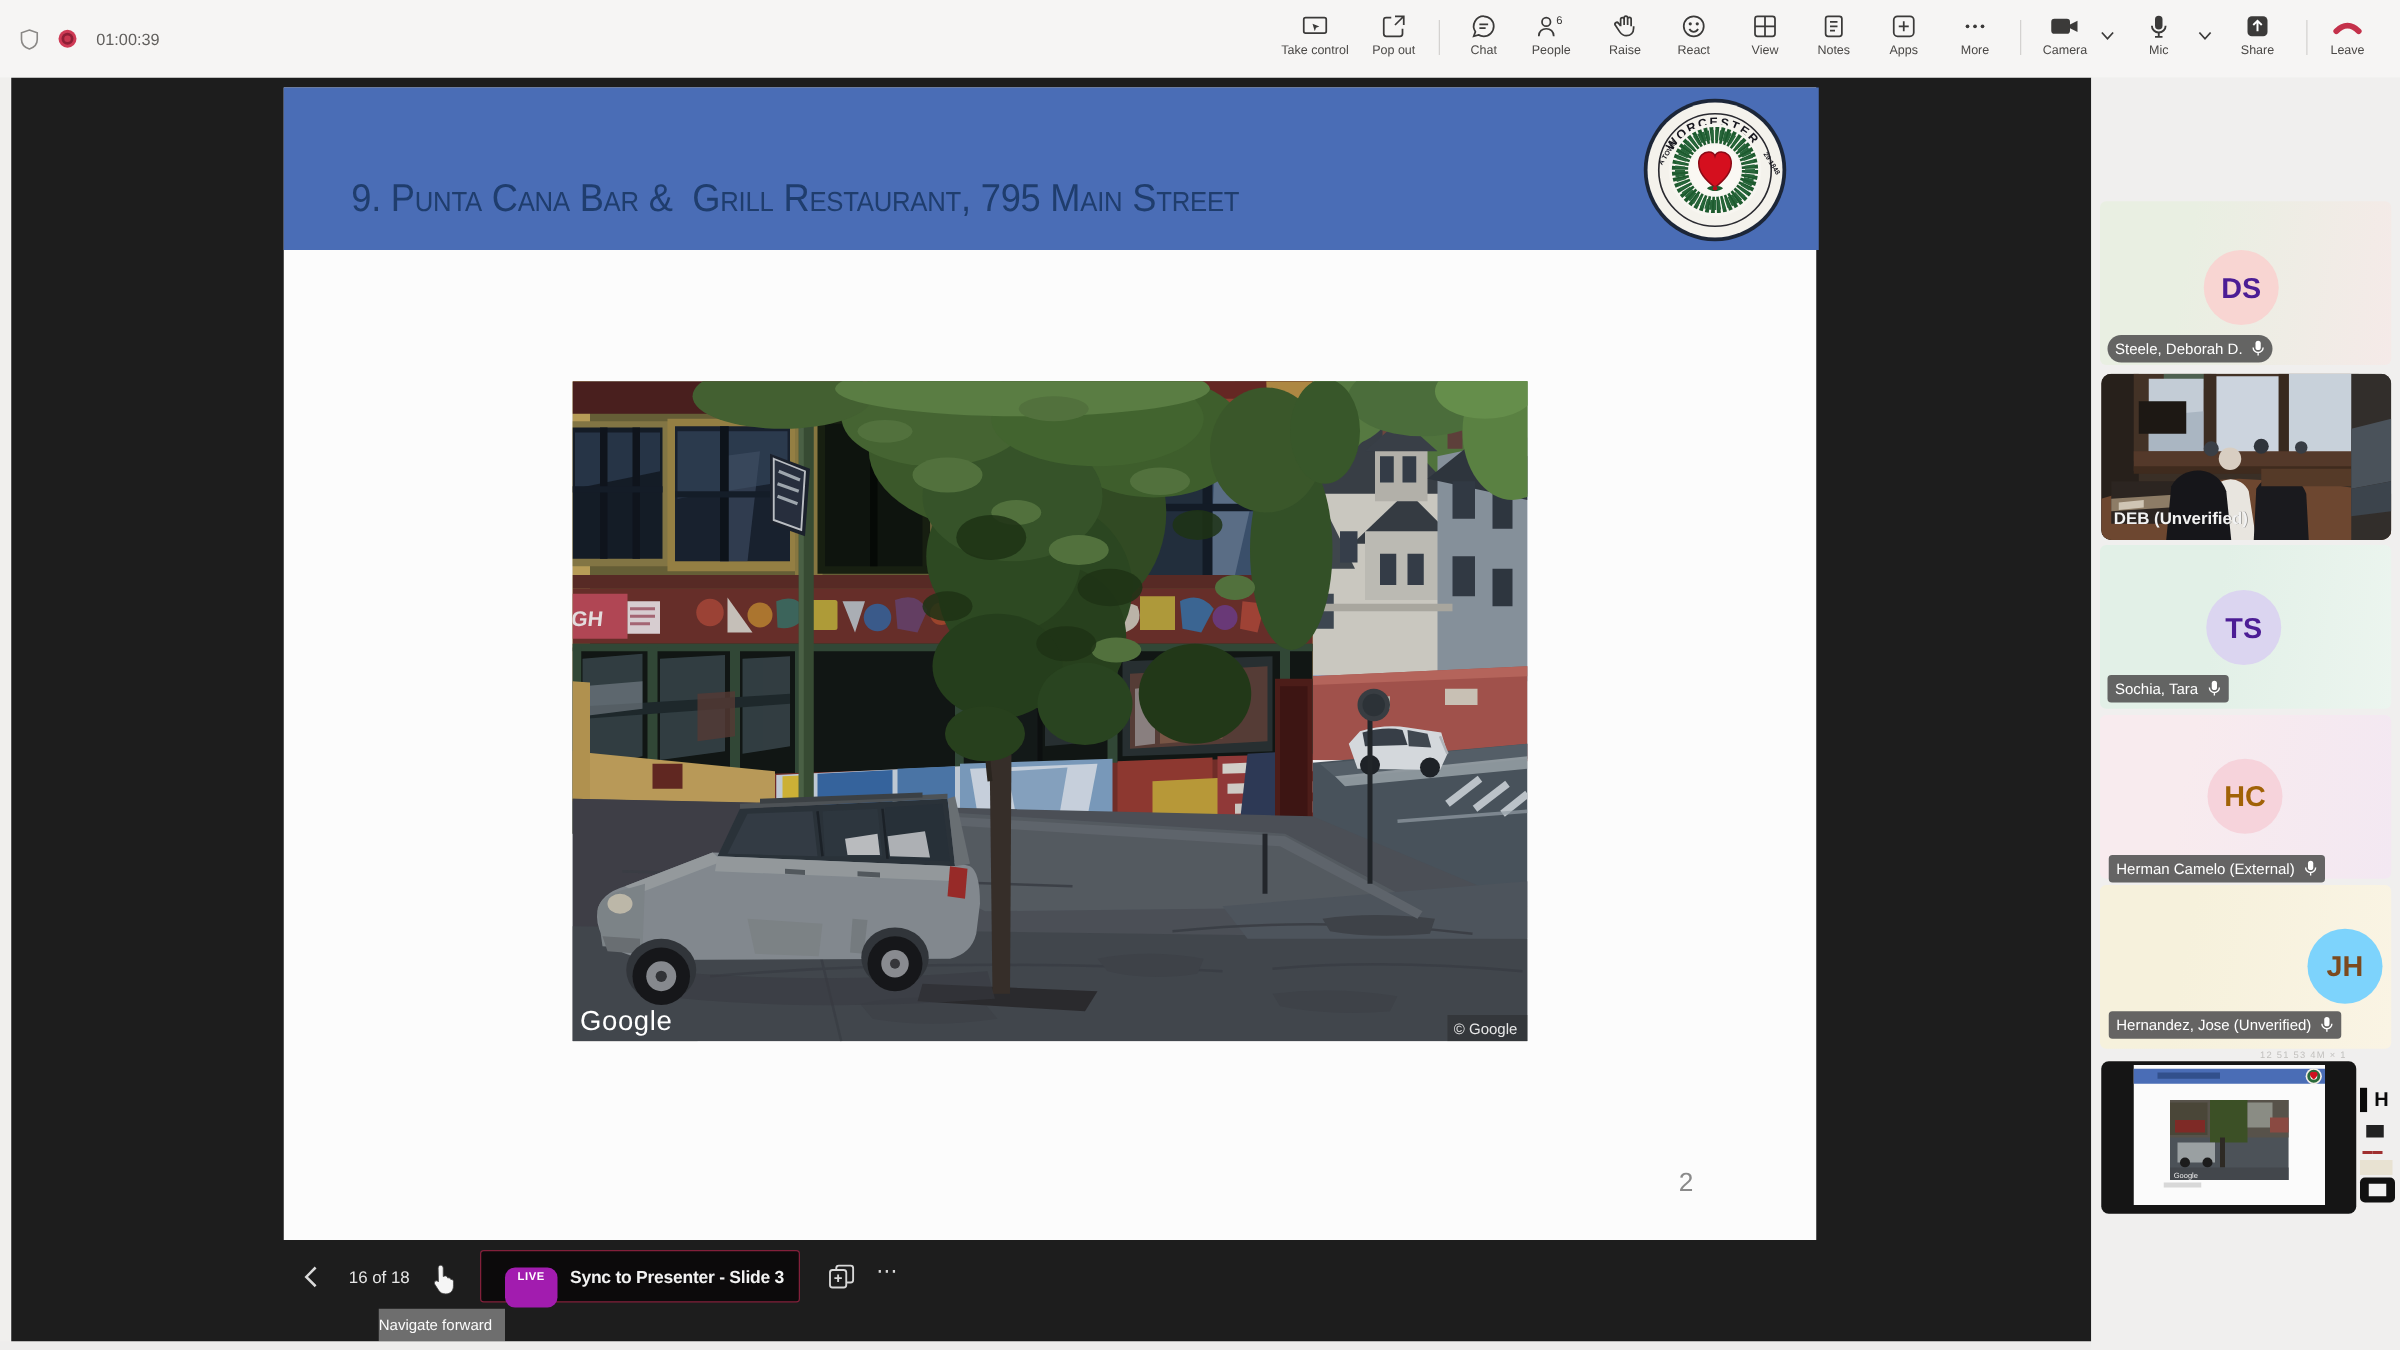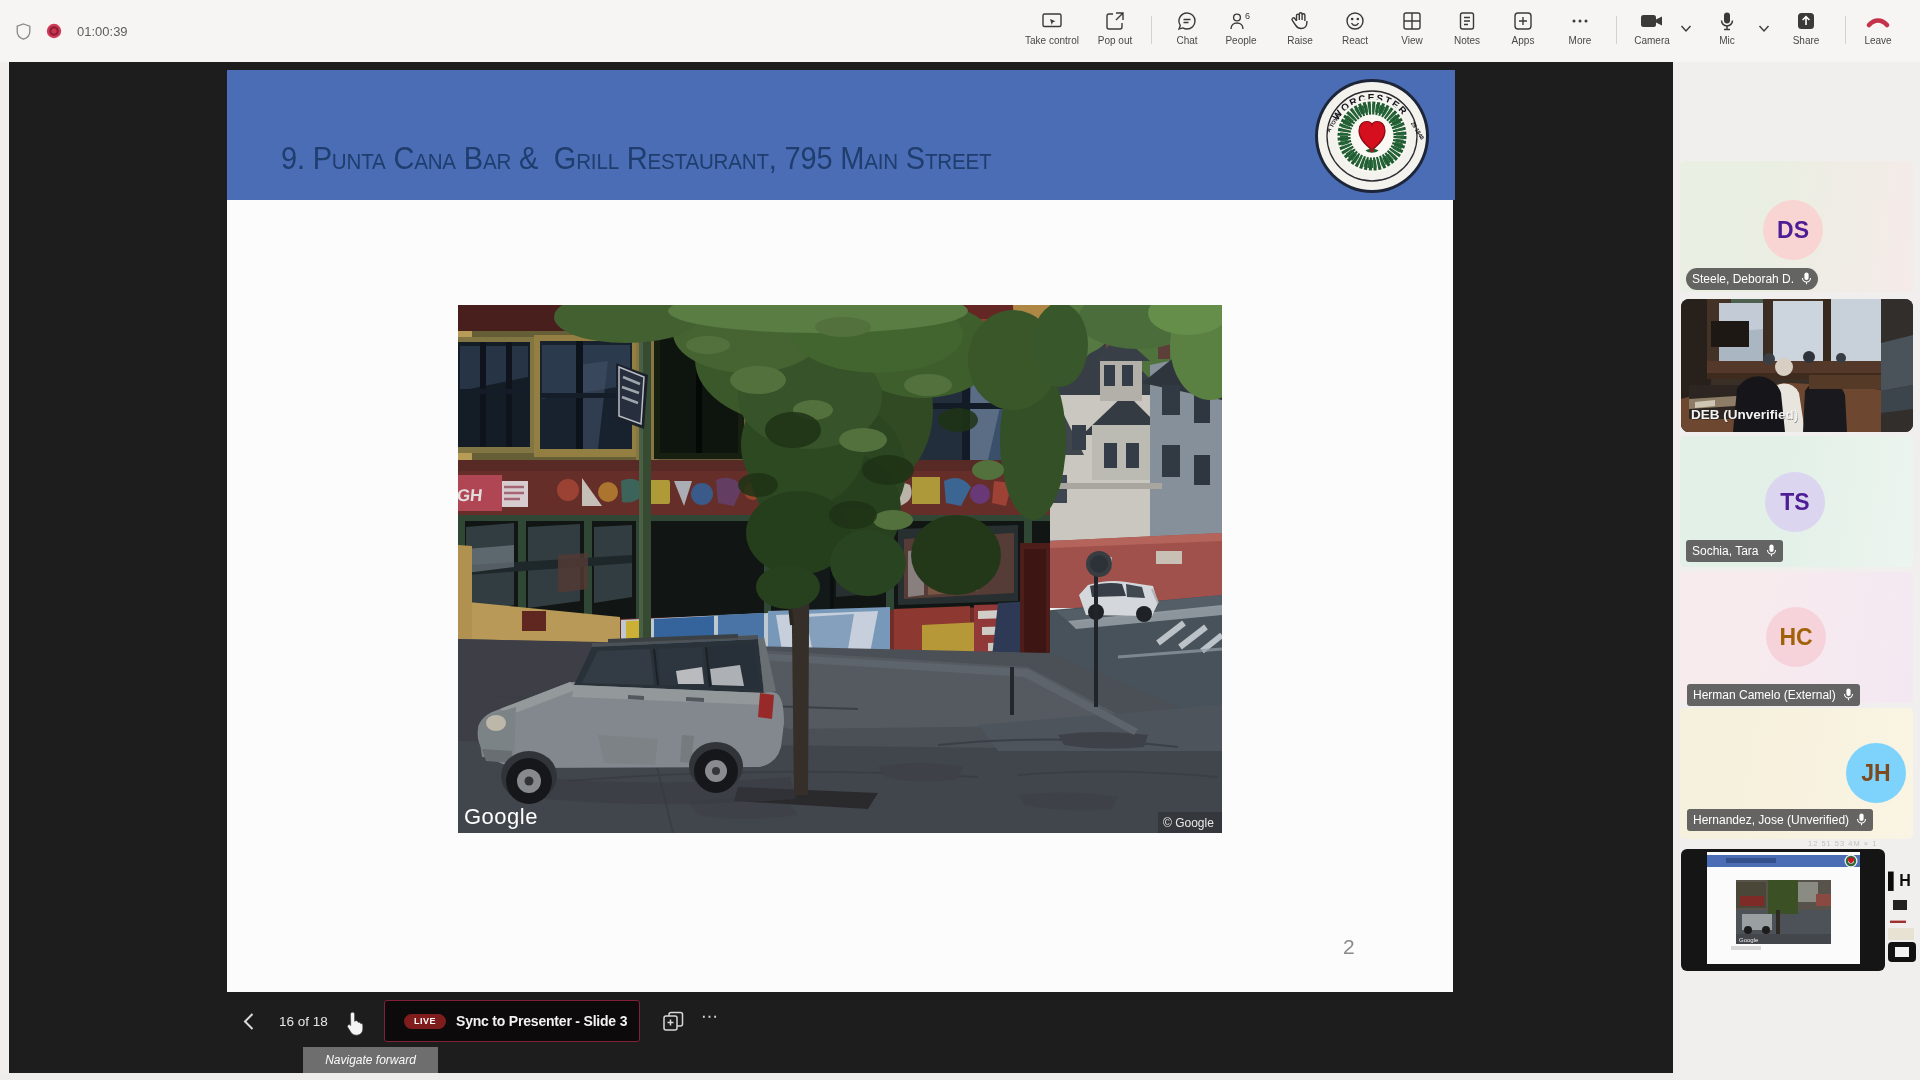--- a/index.html
+++ b/index.html
@@ -343,29 +343,29 @@
 </svg>
 
 <svg class="abs" style="left:241px;top:1012px" width="15" height="19" viewBox="0 0 15 19" fill="none" stroke="#dadada" stroke-width="2">
     <path d="M11.5 2 L4 9.5 L11.5 17"></path>
   </svg>
 <div class="abs" style="left:279px;top:1014px;color:#e6e6e6;font-size:13.5px;">16 of 18</div>
 <svg class="abs" style="left:346px;top:1010px" width="18" height="29" viewBox="0 0 22 34">
     <path d="M8 2 C9.5 2 10.5 3 10.5 5 V13 L12 12.5 C13 12.2 14 12.6 14.5 13.5 L15 14.5 C15.8 14 17 14.2 17.6 15.2 L18 16 C19 15.6 20.2 16.2 20.5 17.5 L20.5 22 C20.5 27 17.5 30 13 30 C9.5 30 7.5 28.8 6 26.5 L2.2 20.5 C1.4 19.2 2 17.6 3.4 17.2 C4.4 17 5.2 17.4 5.8 18.2 L5.5 5 C5.5 3 6.5 2 8 2 Z" fill="#f5f5f5" stroke="#444" stroke-width="0.8"></path>
   </svg>
 <div class="abs" style="left:384px;top:1000px;width:256px;height:42px;background:#0c0a0b;border:1.6px solid #82203b;border-radius:3px;"></div>
-<div class="abs" style="left:404px;top:1014px;width:42px;height:15px;background:#7f1d1d;border-radius:8px;color:#fff;font-size:9px;font-weight:bold;text-align:center;line-height:15px;letter-spacing:0.5px;">LIVE</div>
+<div class="abs" style="left:404px;top:1014px;width:42px;height:32px;background:#a21caf;border-radius:8px;color:#fff;font-size:9px;font-weight:bold;text-align:center;line-height:15px;letter-spacing:0.5px;">LIVE</div>
 <div class="abs" style="left:456px;top:1013px;color:#f2f2f2;font-size:14px;font-weight:bold;letter-spacing:-0.2px;">Sync to Presenter - Slide 3</div>
 <svg class="abs" style="left:662px;top:1010px" width="23" height="23" viewBox="0 0 23 23" fill="none" stroke="#d8d8d8" stroke-width="1.5">
     <rect x="2" y="6" width="13" height="14" rx="2"></rect>
     <path d="M7 6 V4.5 a2 2 0 0 1 2-2 h9.5 a2 2 0 0 1 2 2 V14 a2 2 0 0 1 -2 2 H15"></path>
     <path d="M5.5 12.5 h6 M8.5 9.5 v6"></path>
   </svg>
 <div class="abs" style="left:701px;top:1006px;color:#d8d8d8;font-size:17px;letter-spacing:1px;">⋯</div>
-<div class="abs" style="left:303px;top:1047px;width:135px;height:26px;background:#6e6e6e;color:#fbfbfb;font-size:12px;text-align:center;line-height:26px;font-style:italic;">Navigate forward</div>
+<div class="abs" style="left:303px;top:1047px;width:101px;height:26px;background:#6e6e6e;color:#fbfbfb;font-size:12px;line-height:26px;">Navigate forward</div>
 <div id="topbar">
   <svg class="abs" style="left:16px;top:23px" width="15" height="17" viewBox="0 0 15 17">
       <path d="M7.5 1 L13.8 3.2 V8.5 C13.8 12.5 11 15 7.5 16.2 C4 15 1.2 12.5 1.2 8.5 V3.2 Z" fill="none" stroke="#8a8886" stroke-width="1.3"></path>
     </svg>
   <svg class="abs" style="left:46px;top:23px" width="16" height="16" viewBox="0 0 16 16">
       <circle cx="8" cy="8" r="7.2" fill="#cf3a55"></circle>
       <circle cx="8" cy="8" r="4.8" fill="#8e1f36"></circle>
       <circle cx="8" cy="8" r="2.6" fill="#c93750"></circle>
     </svg>
   <div class="abs" style="left:77px;top:24px;font-size:13px;color:#605e5c;">01:00:39</div>

